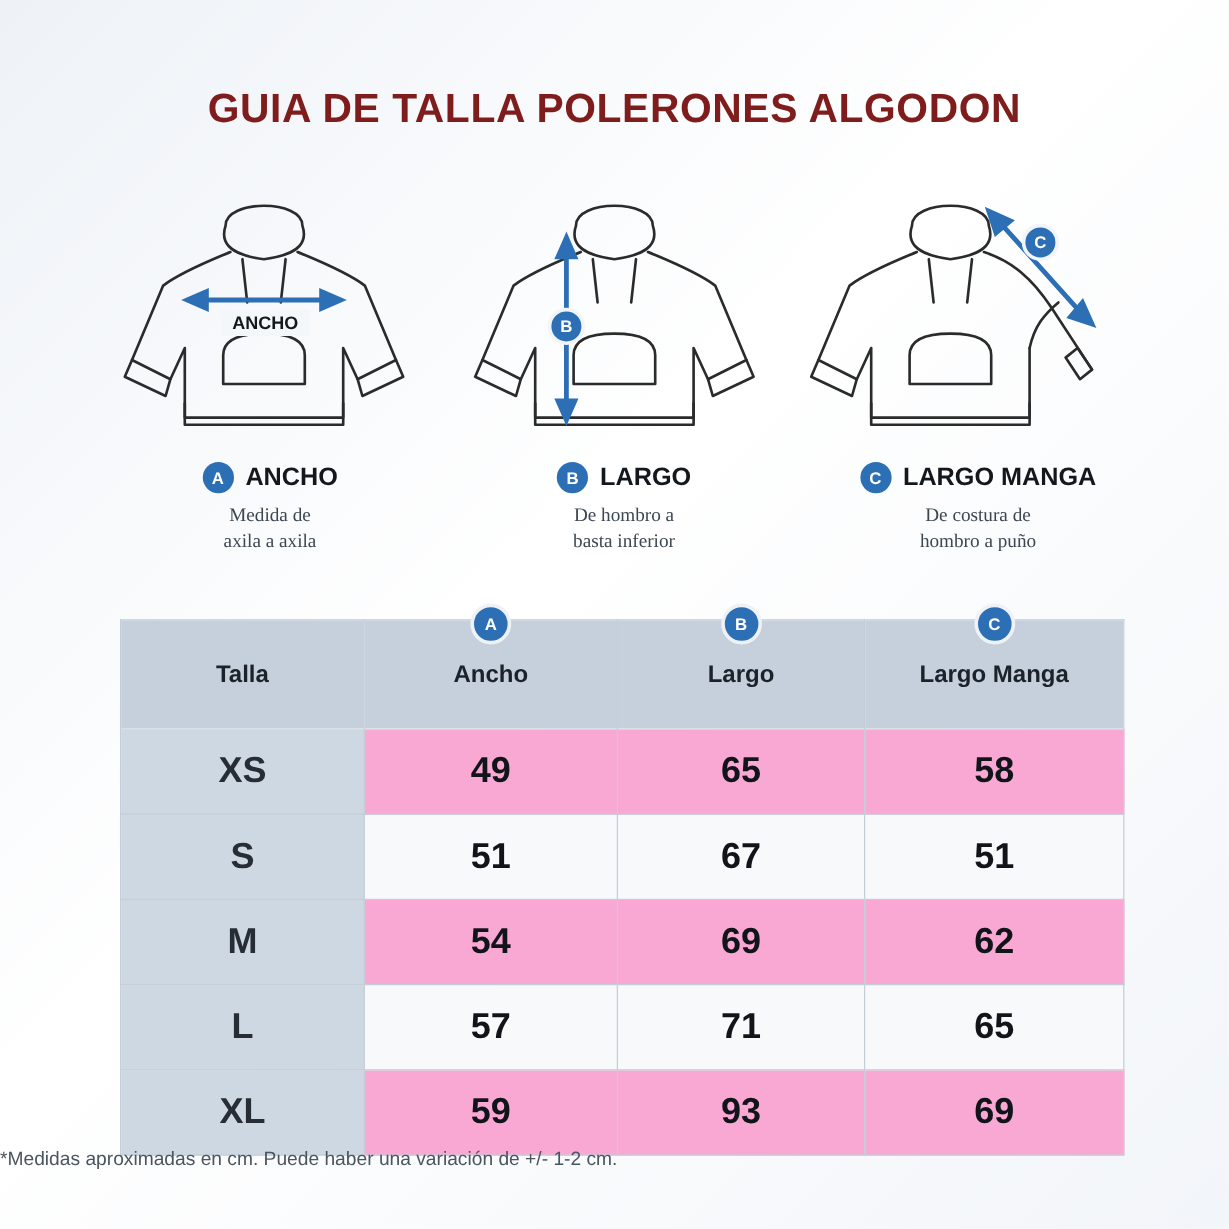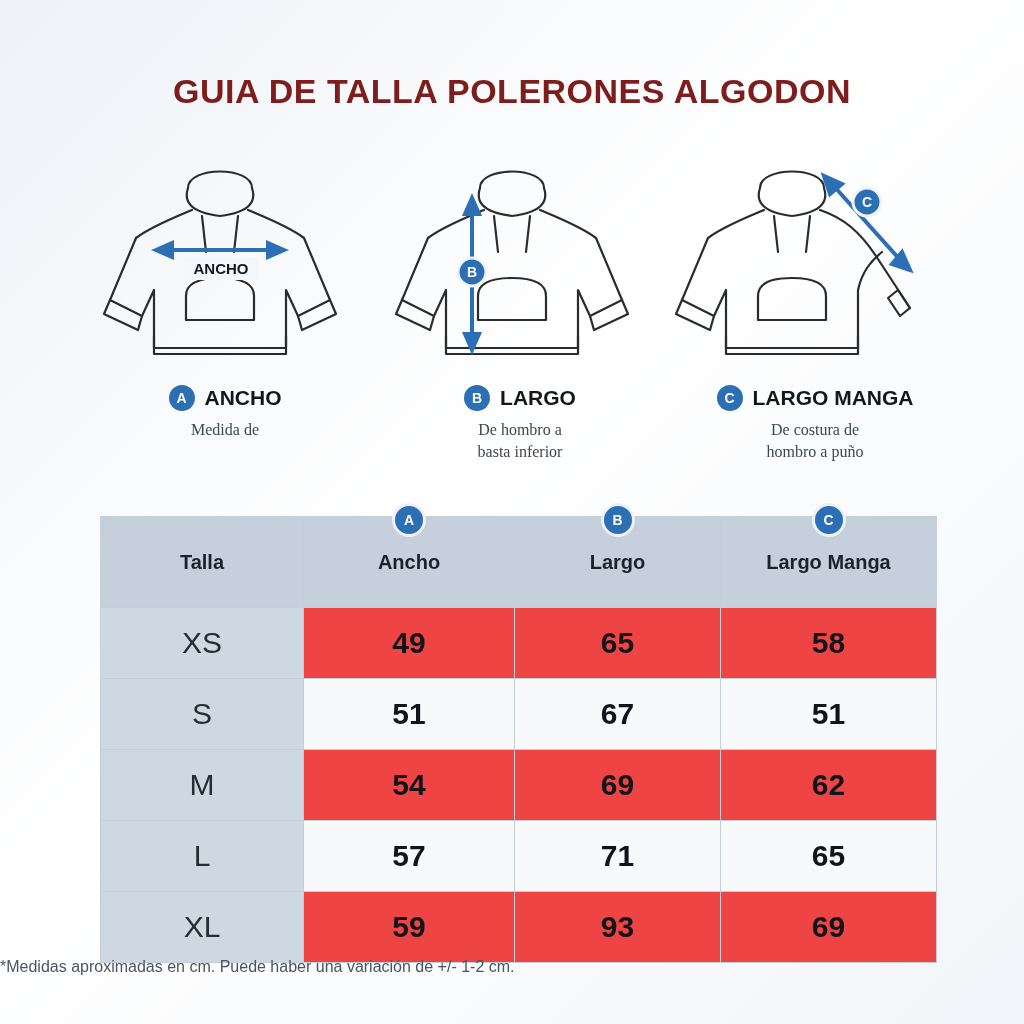--- a/index.html
+++ b/index.html
@@ -136,26 +136,26 @@
     align-items: center;
     justify-content: center;
     border: 3px solid #eef2f7;
     box-sizing: content-box;
   }
   tbody td {
     height: 68px;
     font-size: 30px;
     font-weight: bold;
     color: #11151a;
-    background: #ef4444;
+    background: #f9a8d4;
   }
   tbody td.size-cell {
     background: #ced8e2;
     color: #262d35;
-    font-weight: normal;
+    font-weight: bold;
   }
   tbody tr:nth-child(even) td:not(.size-cell) {
     background: #f7f9fb;
   }
 
   .footnote {
     position: absolute;
     top: 958px;
     left: 0;
     width: 1024px;
@@ -244,20 +244,21 @@
 
   <div class="legend-row">
 
     <div class="legend-item">
       <div class="legend-head">
         <span class="badge">A</span>
         <span class="legend-label">ANCHO</span>
       </div>
       <div class="legend-desc">
         <div>Medida de</div>
+        <div>axila a axila</div>
       </div>
     </div>
 
     <div class="legend-item">
       <div class="legend-head">
         <span class="badge">B</span>
         <span class="legend-label">LARGO</span>
       </div>
       <div class="legend-desc">
         <div>De hombro a</div>

